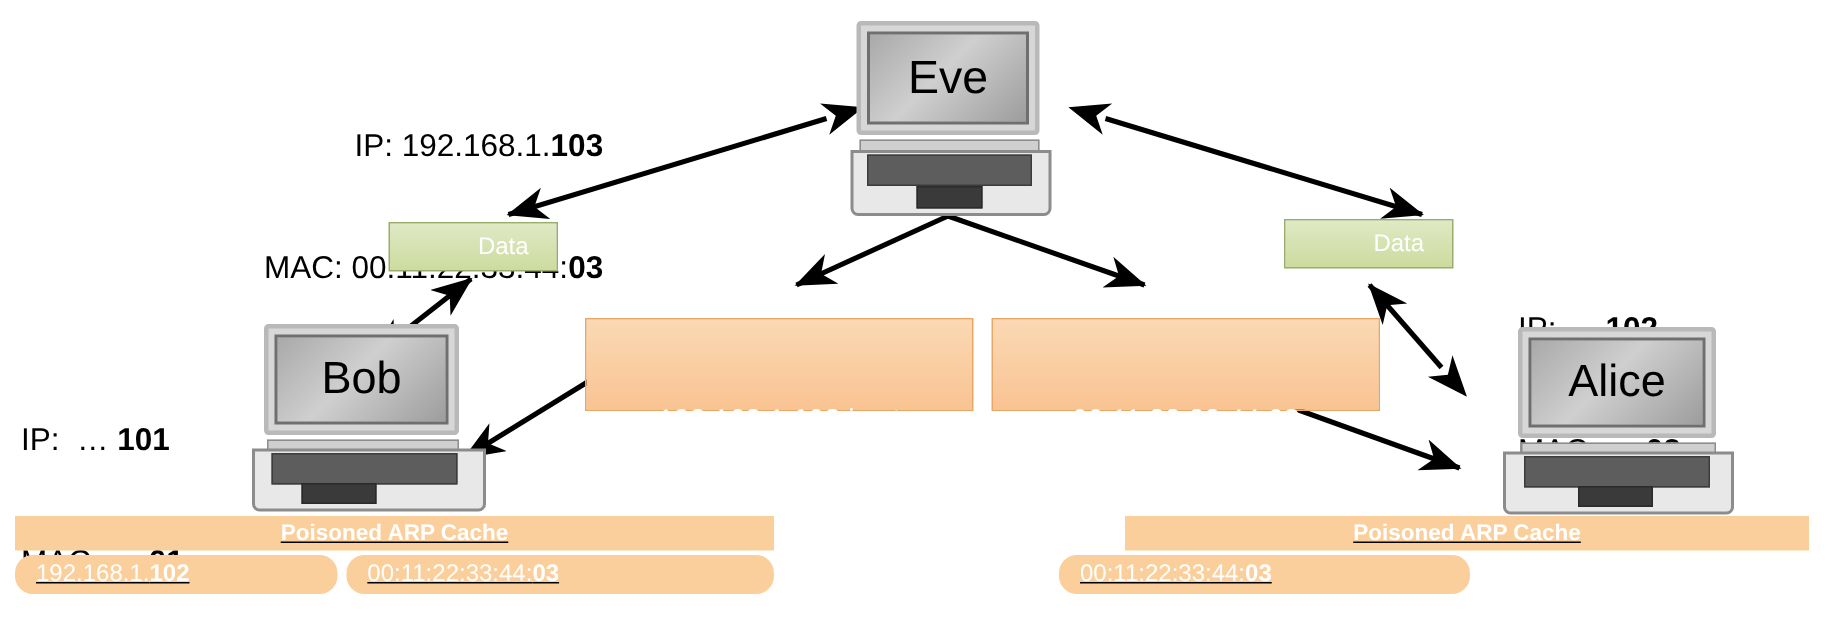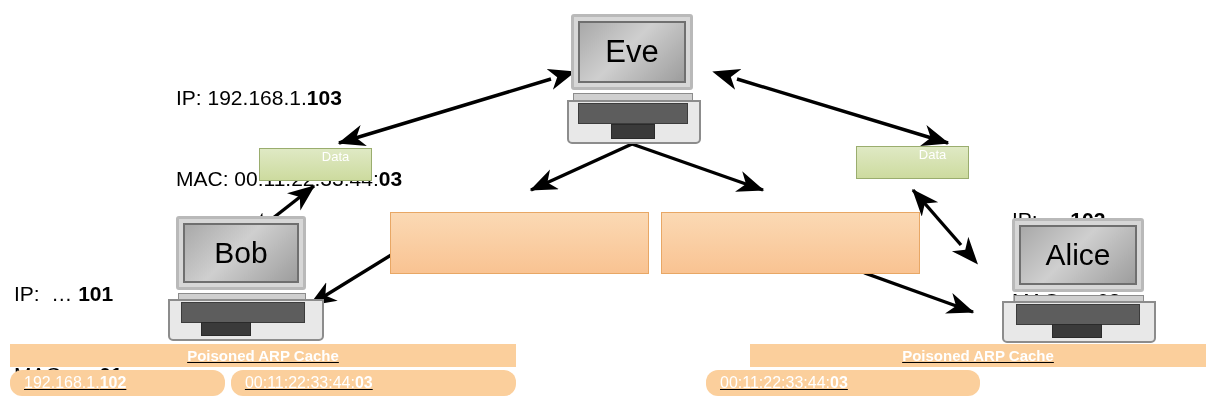--- a/index.html
+++ b/index.html
@@ -72,24 +72,24 @@
     border: 1px solid #8c8c8c;
   }
 
   
   .data-box {
     position: absolute;
     box-sizing: border-box;
     border: 1px solid #9aad6e;
     background: linear-gradient(180deg, #dfe9c4 0%, #cddb9f 100%);
     display: flex;
-    align-items: flex-start;
+    align-items: center;
     justify-content: center;
     color: #ffffff;
-    font-size: 13px;
+    font-size: 16px;
     padding-left: 40px;
   }
 
   
   .spoof-box {
     position: absolute;
     box-sizing: border-box;
     border: 1px solid #e8a765;
     background: linear-gradient(180deg, #fbd9b4 0%, #f9c392 100%);
     color: #ffffff;
@@ -179,21 +179,21 @@
 
     <g>
       <line x1="396" y1="252" x2="310" y2="305" stroke="#000000" stroke-width="3.4" marker-end="url(#ah)"></line>
     </g>
 
     <g>
       <line x1="787" y1="245" x2="973" y2="312" stroke="#000000" stroke-width="3.4" marker-end="url(#ah)"></line>
     </g>
   </svg>
 
-  <div class="info-label" style="left:176px; top:30px;">
+  <div class="info-label" style="left:176px; top:30px;text-align:right;">
     <div><span>IP: 192.168.1.</span><span class="bold">103</span></div>
     <div><span>MAC: 00:11:22:33:44:</span><span class="bold">03</span></div>
   </div>
 
   <div class="info-label" style="left:14px; top:226px;">
     <div><span>IP:  … </span><span class="bold">101</span></div>
     <div><span>MAC: … </span><span class="bold">01</span></div>
   </div>
 
   <div class="info-label" style="left:1012px; top:152px;">

